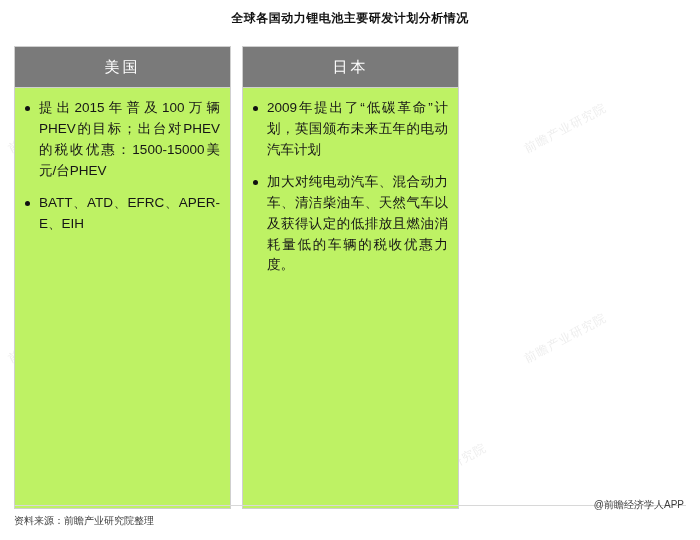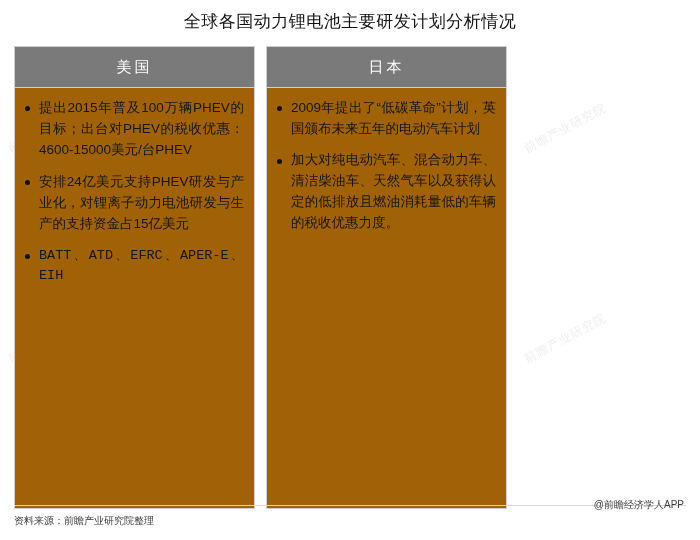--- a/index.html
+++ b/index.html
@@ -22,40 +22,40 @@
     height: 540px;
     box-sizing: border-box;
   }
 
   .title {
     position: absolute;
     top: 10px;
     left: 0;
     width: 700px;
     text-align: center;
-    font-size: 17px;
-    font-weight: normal;
+    font-size: 12px;
+    font-weight: bold;
     color: #111111;
     letter-spacing: 0.5px;
   }
 
   .columns {
     position: absolute;
     top: 46px;
     left: 14px;
     width: 672px;
     display: flex;
     gap: 11px;
   }
 
   .column {
-    width: 241px;
+    width: 217px;
     border: 1px solid #cfcfcf;
     box-sizing: border-box;
-    background: #a16207;
+    background: #bef264;
     display: flex;
     flex-direction: column;
   }
 
   .col-header {
     height: 40px;
     background: #7a7a7a;
     color: #ffffff;
     display: flex;
     align-items: center;
@@ -82,21 +82,20 @@
     padding-left: 16px;
     margin-bottom: 11px;
     font-size: 13.5px;
     line-height: 1.55;
     text-align: justify;
     color: #161616;
   }
 
   ul.bullets > li:last-child {
     margin-bottom: 0;
-    font-family: Liberation Mono, monospace;
   }
 
   ul.bullets > li::before {
     content: "";
     position: absolute;
     left: 2px;
     top: 8px;
     width: 5px;
     height: 5px;
     background: #111111;
@@ -185,22 +184,21 @@
   <div class="wm-logo"></div>
 
   <div class="title">全球各国动力锂电池主要研发计划分析情况</div>
 
   <div class="columns">
 
     <div class="column">
       <div class="col-header">美国</div>
       <div class="col-body">
         <ul class="bullets">
-          <li>提出2015年普及100万辆PHEV的目标；出台对PHEV的税收优惠：4600-15000美元/台PHEV</li>
-          <li>安排24亿美元支持PHEV研发与产业化，对锂离子动力电池研发与生产的支持资金占15亿美元</li>
+          <li>提出2015年普及100万辆PHEV的目标；出台对PHEV的税收优惠：1500-15000美元/台PHEV</li>
           <li>BATT、ATD、EFRC、APER-E、EIH</li>
         </ul>
       </div>
     </div>
 
 
     <div class="column">
       <div class="col-header">日本</div>
       <div class="col-body">
         <ul class="bullets">

